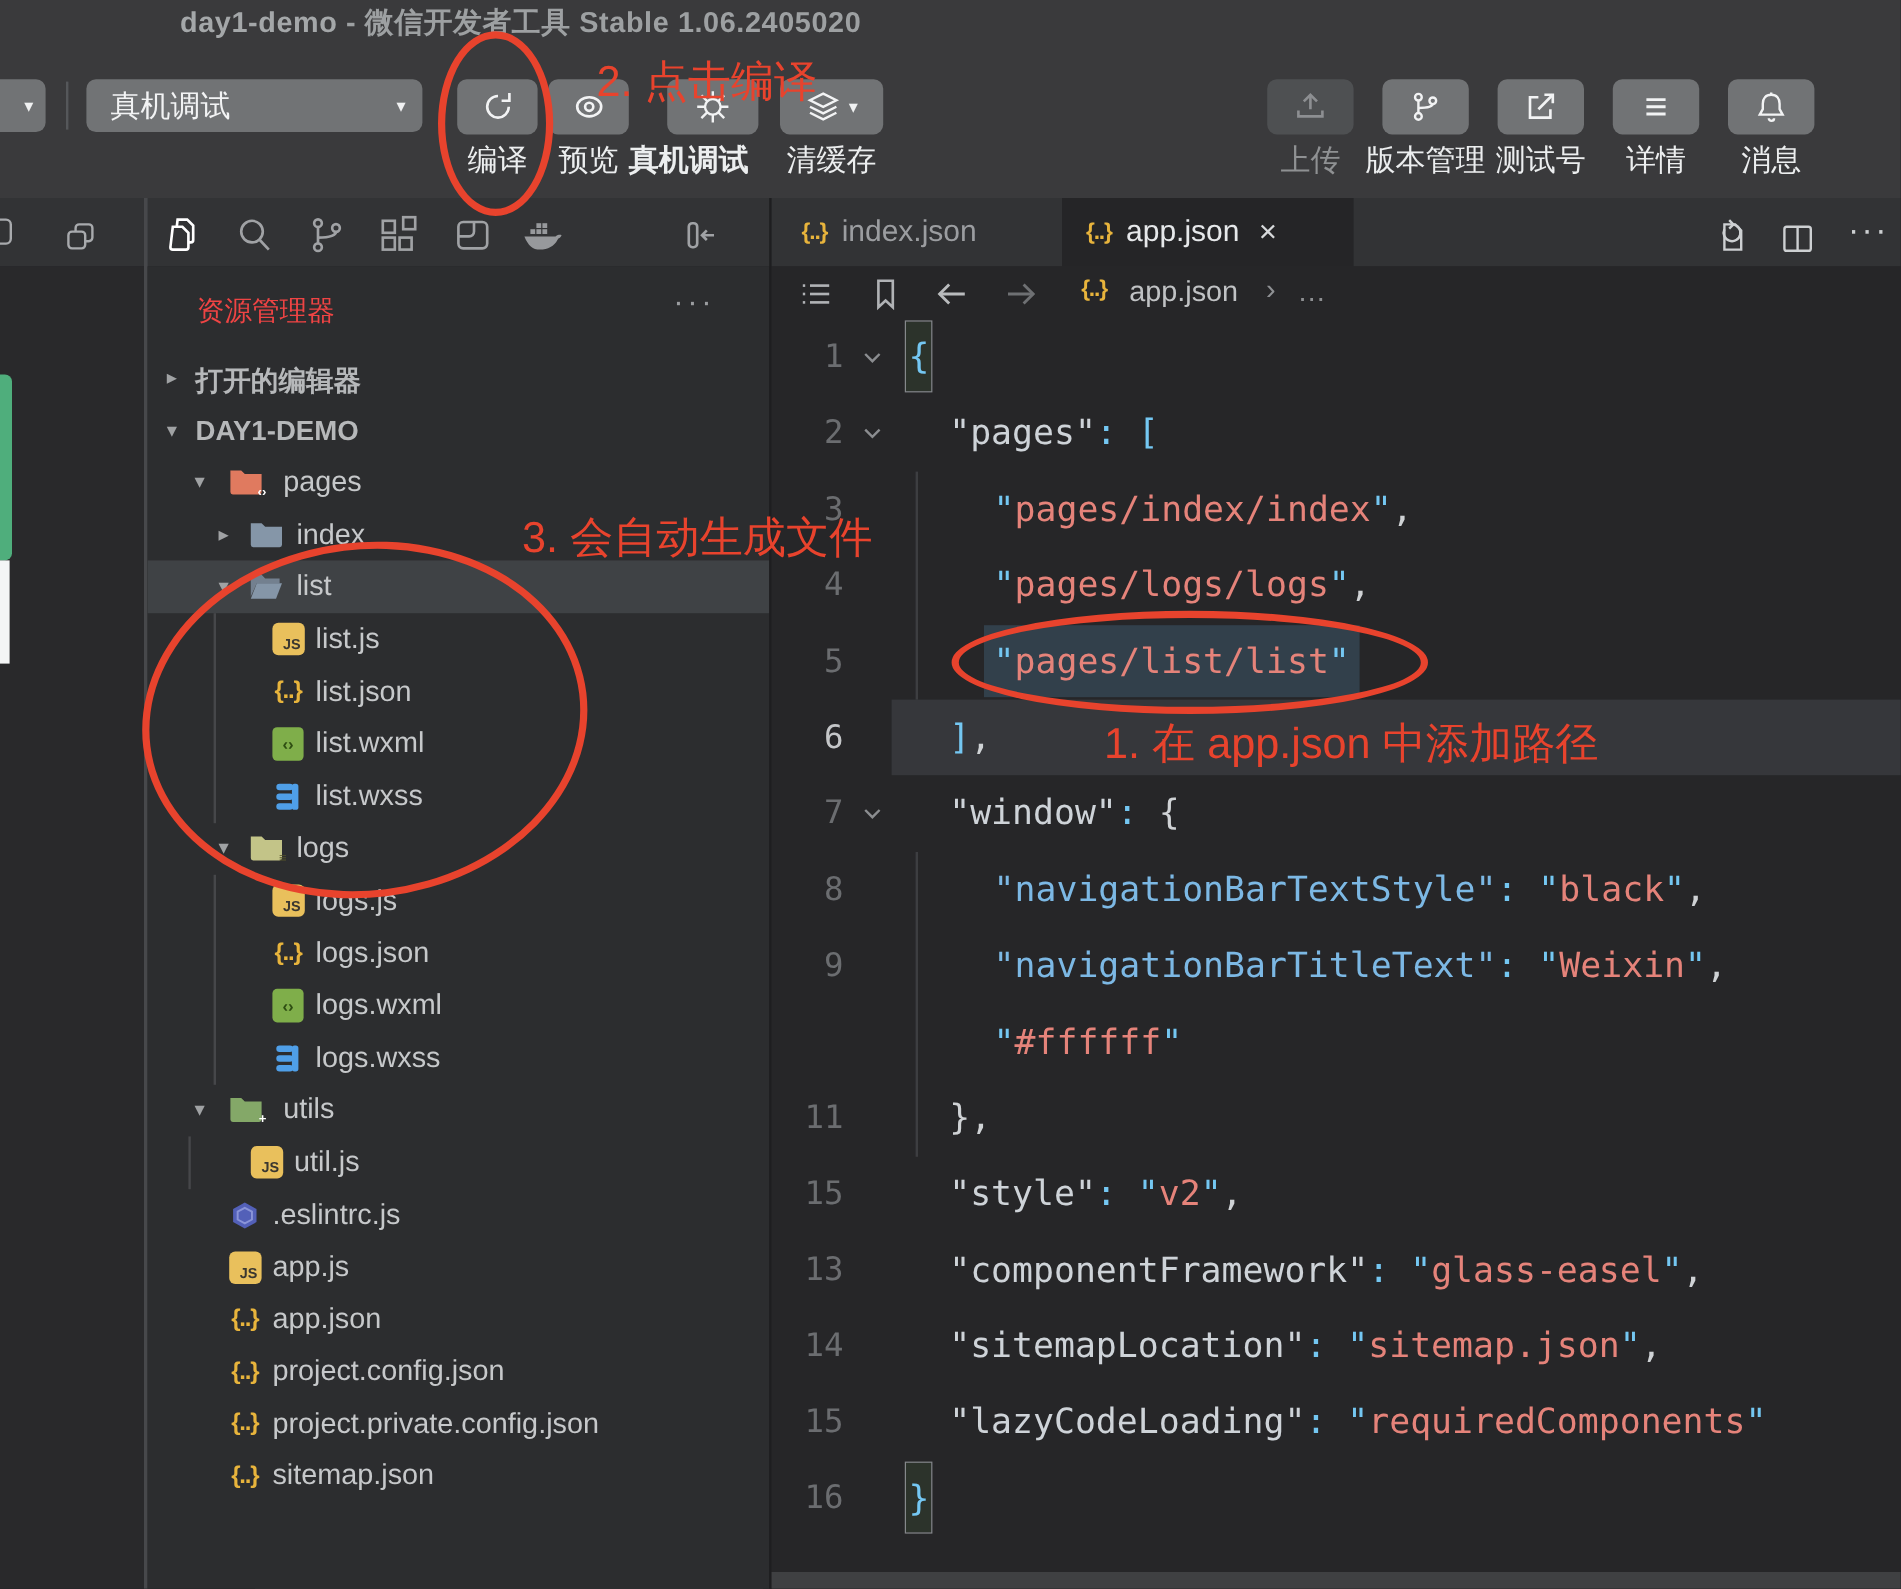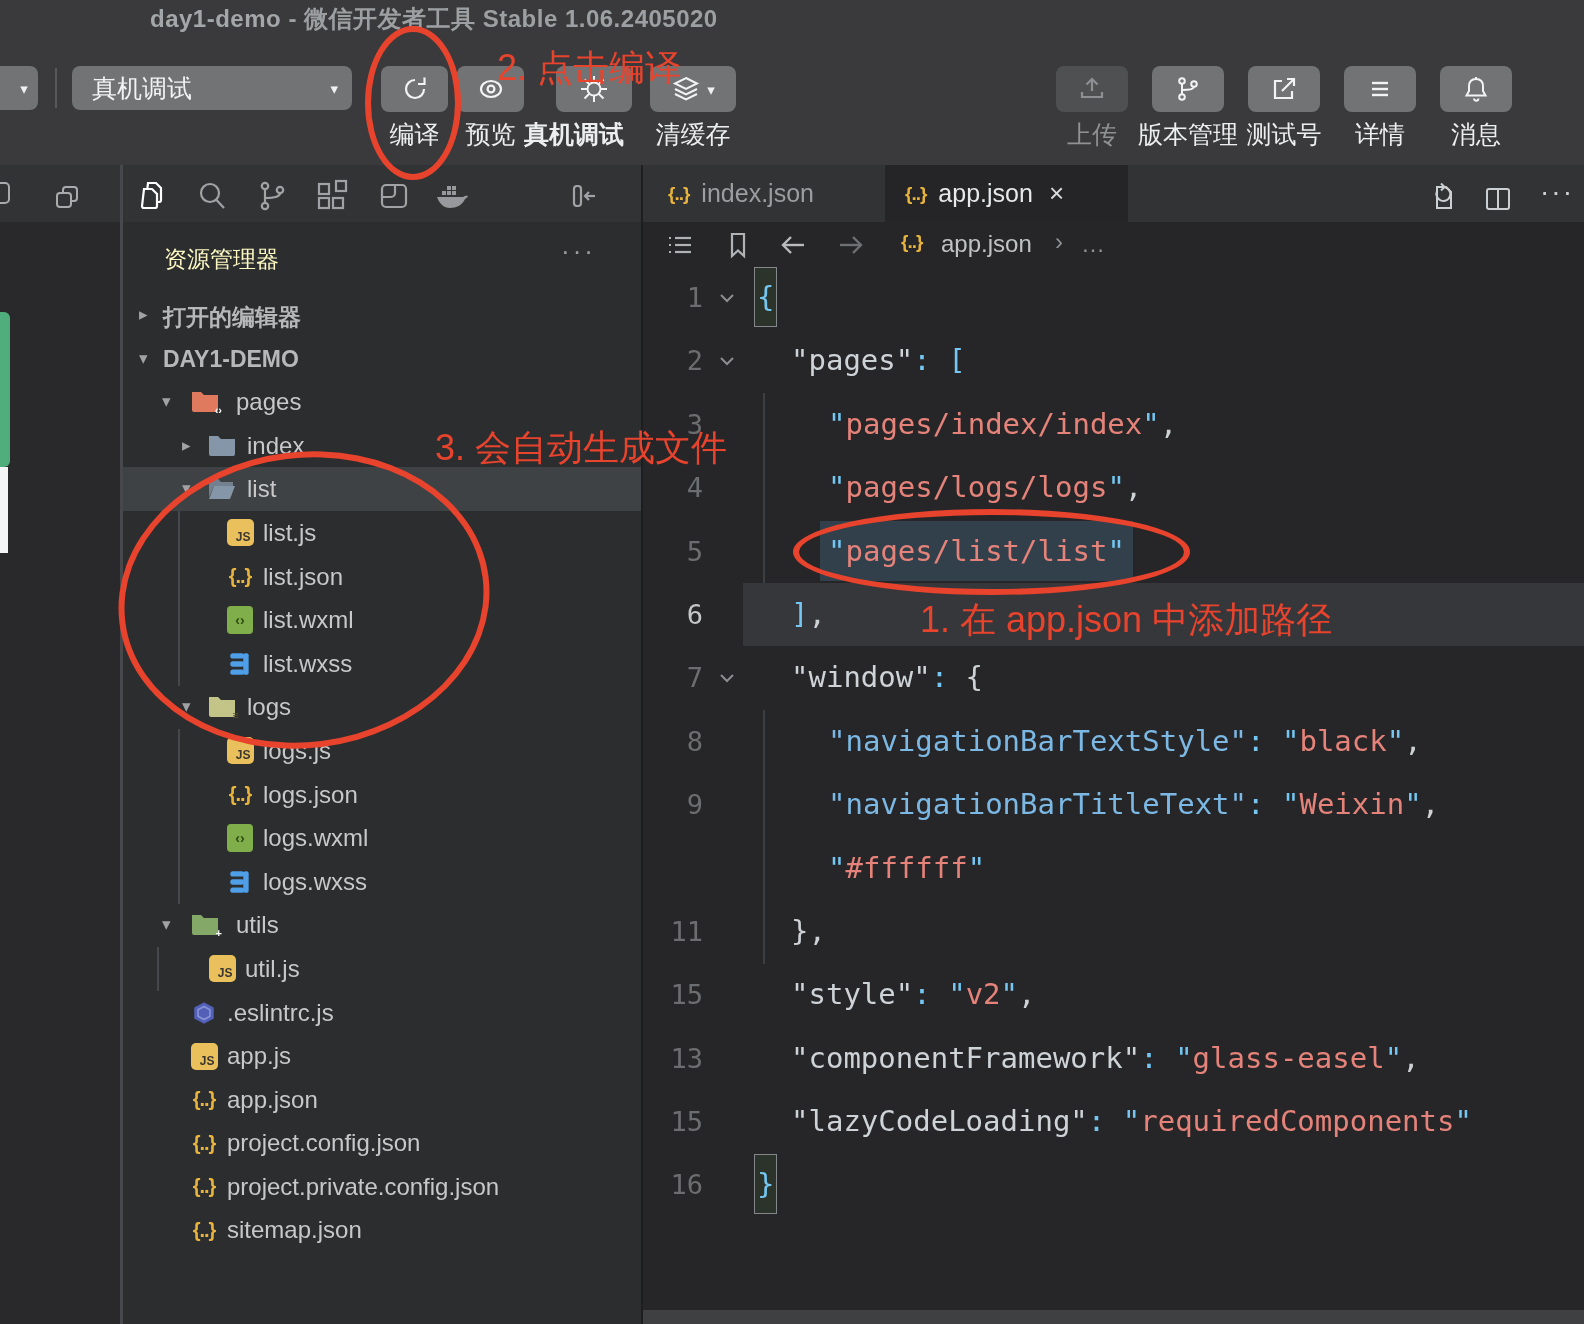--- a/index.html
+++ b/index.html
@@ -36,21 +36,21 @@
   .tab .ticon{font-weight:700;font-size:19px;letter-spacing:-1px;color:var(--json-icon);margin-right:12px;}
   .tab.active{background:#252527;color:#e6e8ea;}
   .tab .close{margin-left:16px;font-size:26px;color:#d8dadc;}
   .braces{font-weight:700;letter-spacing:-1px;color:var(--json-icon);}
 
   
   #dock{left:0;top:222px;width:120px;height:1102px;background:#29292b;}
   #dock-divider{left:120px;top:165px;width:3px;height:1159px;background:#47484b;}
   #sidebar{left:123px;top:222px;width:518px;height:1102px;background:var(--sidebar-bg);}
   #editor-divider{left:641px;top:165px;width:2px;height:1159px;background:#1e1e20;}
-  #explorer-title{left:41px;top:22px;font-size:23px;color:#fef9c3;}
+  #explorer-title{left:41px;top:22px;font-size:23px;color:#ef4444;}
   #explorer-more{left:438px;top:14px;font-size:26px;color:#9b9da0;letter-spacing:3px;}
   #tree{left:0;top:71px;width:518px;}
   .trow{position:relative;width:518px;height:43.6px;display:block;}
   .trow.selected{background:var(--selection-row);}
   .trow .arr{position:absolute;top:12px;font-size:17px;color:#a0a2a4;line-height:1.2;}
   .trow .lab{position:absolute;top:8px;font-size:24px;color:#c6c8ca;white-space:nowrap;}
   .trow .lab.bold{font-weight:700;font-size:23px;color:#b6b8ba;top:9px;}
   .ticn{position:absolute;top:8px;width:30px;height:28px;display:flex;align-items:center;justify-content:center;}
   .fi-js{width:27px;height:27px;background:var(--js-icon);border-radius:5px;color:#3a3730;font-weight:700;
          font-size:12px;display:flex;align-items:flex-end;justify-content:flex-end;padding:2px 3px;}
@@ -543,20 +543,21 @@
         <div class="crow"><span class="curbar"></span><span class="lnum act">6</span><span class="ccont" style="left:148px"><span class="tok-b">]</span><span class="tok-p">,</span></span></div>
         <div class="crow"><span class="lnum">7</span><span class="fold"><svg width="20" height="20" viewBox="0 0 20 20" fill="none" stroke="#8b8d90" stroke-width="2">
               <polyline points="4,7 10,13 16,7"></polyline>
             </svg></span><span class="ccont" style="left:148px"><span class="tok-k1">"window"</span><span class="tok-b">:</span><span class="tok-p"> {</span></span></div>
         <div class="crow"><span class="lnum">8</span><span class="ccont" style="left:185px"><span class="tok-k2">"navigationBarTextStyle"</span><span class="tok-b">:</span><span class="tok-p"> </span><span class="tok-q">"</span><span class="tok-s">black</span><span class="tok-q">"</span><span class="tok-p">,</span></span></div>
         <div class="crow"><span class="lnum">9</span><span class="ccont" style="left:185px"><span class="tok-k2">"navigationBarTitleText"</span><span class="tok-b">:</span><span class="tok-p"> </span><span class="tok-q">"</span><span class="tok-s">Weixin</span><span class="tok-q">"</span><span class="tok-p">,</span></span></div>
         <div class="crow"><span class="lnum"></span><span class="ccont" style="left:185px"><span class="tok-q">"</span><span class="tok-s">#ffffff</span><span class="tok-q">"</span></span></div>
         <div class="crow"><span class="lnum">11</span><span class="ccont" style="left:148px"><span class="tok-p">},</span></span></div>
         <div class="crow"><span class="lnum">15</span><span class="ccont" style="left:148px"><span class="tok-k1">"style"</span><span class="tok-b">:</span><span class="tok-p"> </span><span class="tok-q">"</span><span class="tok-s">v2</span><span class="tok-q">"</span><span class="tok-p">,</span></span></div>
         <div class="crow"><span class="lnum">13</span><span class="ccont" style="left:148px"><span class="tok-k1">"componentFramework"</span><span class="tok-b">:</span><span class="tok-p"> </span><span class="tok-q">"</span><span class="tok-s">glass-easel</span><span class="tok-q">"</span><span class="tok-p">,</span></span></div>
+        <div class="crow"><span class="lnum">14</span><span class="ccont" style="left:148px"><span class="tok-k1">"sitemapLocation"</span><span class="tok-b">:</span><span class="tok-p"> </span><span class="tok-q">"</span><span class="tok-s">sitemap.json</span><span class="tok-q">"</span><span class="tok-p">,</span></span></div>
         <div class="crow"><span class="lnum">15</span><span class="ccont" style="left:148px"><span class="tok-k1">"lazyCodeLoading"</span><span class="tok-b">:</span><span class="tok-p"> </span><span class="tok-q">"</span><span class="tok-s">requiredComponents</span><span class="tok-q">"</span></span></div>
         <div class="crow"><span class="lnum">16</span><span class="ccont" style="left:112px"><span class="tok-b bx">}</span></span></div>
       </div>
     <div class="eguide abs" style="top:171px;height:190px;"></div>
     <div class="eguide abs" style="top:488px;height:254px;"></div>
     <div id="editor-bottom-strip" class="abs"></div>
   </div>
 
   <div class="red-ellipse abs" style="left:365px;top:26px;width:96px;height:154px;"></div>
   <div class="red-text abs" style="left:497px;top:44px;">2. 点击编译</div>

